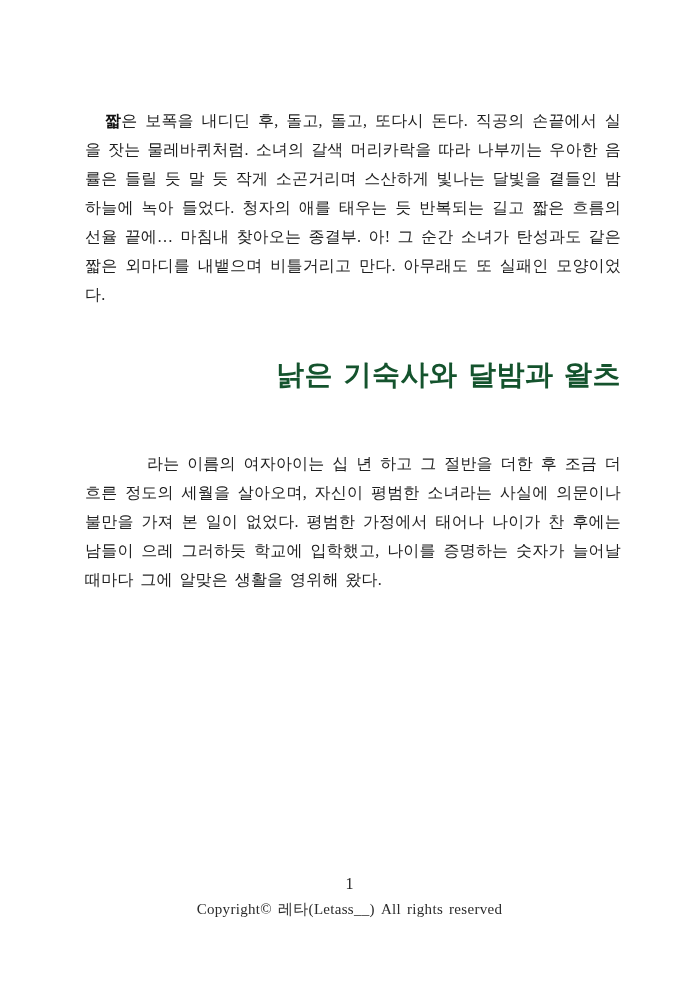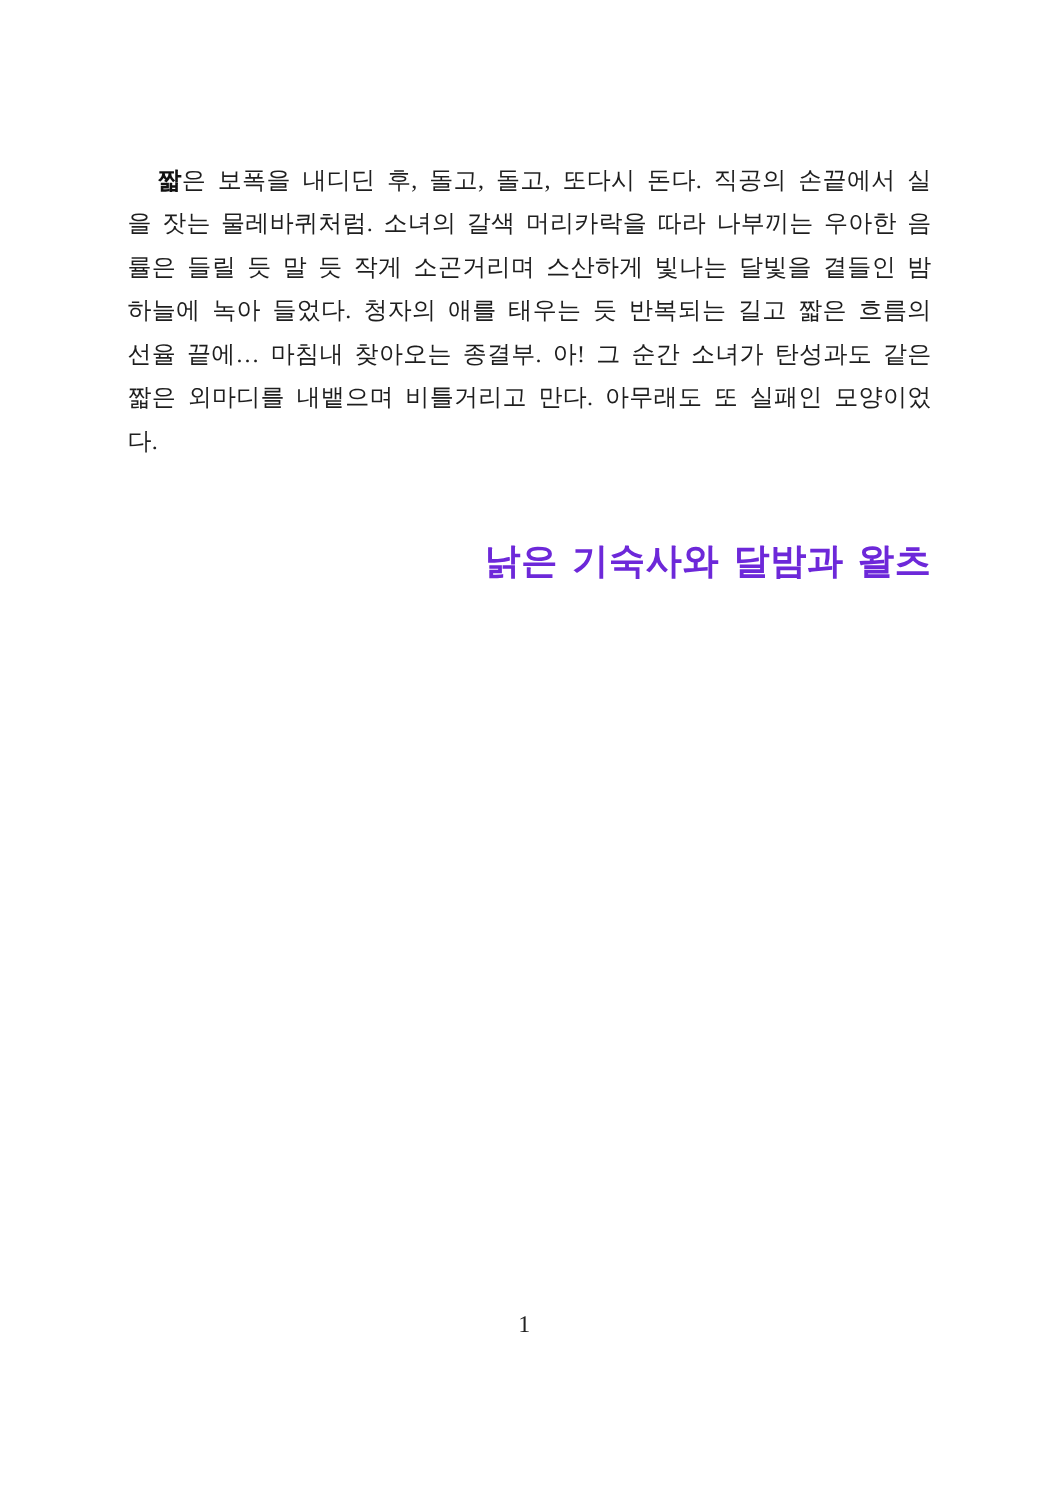--- a/index.html
+++ b/index.html
@@ -40,27 +40,27 @@
     font-weight: 700;
     color: #111111;
   }
 
   p.indent-1 { text-indent: 20px; }
 
   
   p.indent-name { text-indent: 62px; }
 
   h1.chapter-title {
-    font-size: 24px;
+    font-size: 28px;
     line-height: 34px;
     font-weight: 700;
     text-align: right;
     letter-spacing: 0.5px;
     word-spacing: 3px;
-    color: #6d28d9;
+    color: #14532d;
     margin: 49px 0 57px 0;
   }
 
   .footer {
     position: absolute;
     left: 0;
     right: 0;
     top: 872px;
     text-align: center;
   }
@@ -83,22 +83,24 @@
 <body>
 
 <div class="page">
 
   <div class="content">
 
     <p class="lead-bold indent-1">짧은 보폭을 내디딘 후, 돌고, 돌고, 또다시 돈다. 직공의 손끝에서 실을 잣는 물레바퀴처럼. 소녀의 갈색 머리카락을 따라 나부끼는 우아한 음률은 들릴 듯 말 듯 작게 소곤거리며 스산하게 빛나는 달빛을 곁들인 밤하늘에 녹아 들었다. 청자의 애를 태우는 듯 반복되는 길고 짧은 흐름의 선율 끝에… 마침내 찾아오는 종결부. 아! 그 순간 소녀가 탄성과도 같은 짧은 외마디를 내뱉으며 비틀거리고 만다. 아무래도 또 실패인 모양이었다.</p>
 
     <h1 class="chapter-title">낡은 기숙사와 달밤과 왈츠</h1>
 
+    <p class="indent-name">라는 이름의 여자아이는 십 년 하고 그 절반을 더한 후 조금 더 흐른 정도의 세월을 살아오며, 자신이 평범한 소녀라는 사실에 의문이나 불만을 가져 본 일이 없었다. 평범한 가정에서 태어나 나이가 찬 후에는 남들이 으레 그러하듯 학교에 입학했고, 나이를 증명하는 숫자가 늘어날 때마다 그에 알맞은 생활을 영위해 왔다.</p>
 
 
 
   </div>
 
   <div class="footer">
     <div class="page-number">1</div>
+    <div class="copyright">Copyright© 레타(Letass__) All rights reserved</div>
   </div>
 
 </div>
 
 </body></html>

